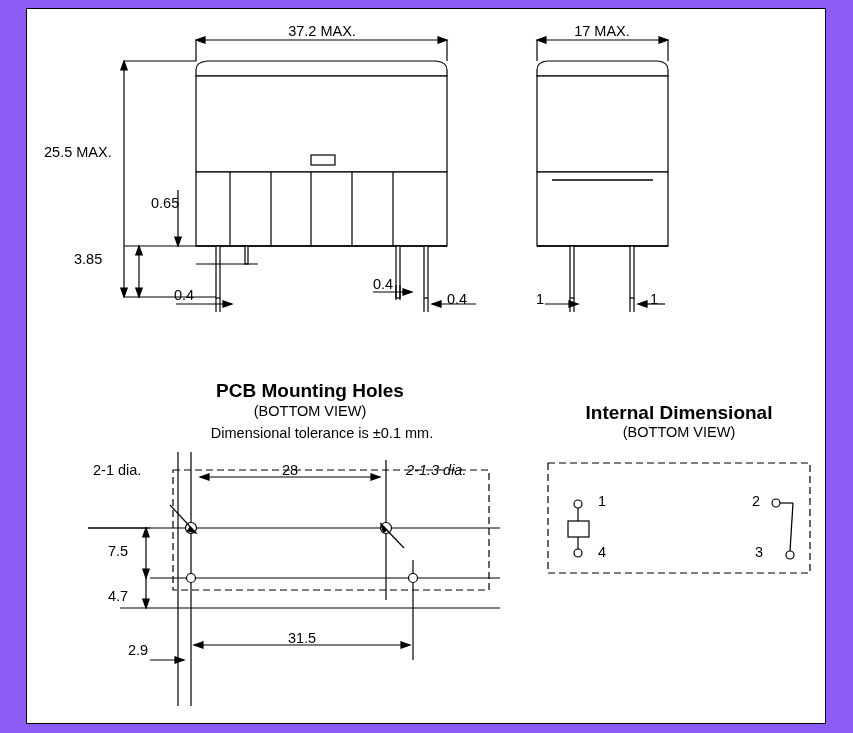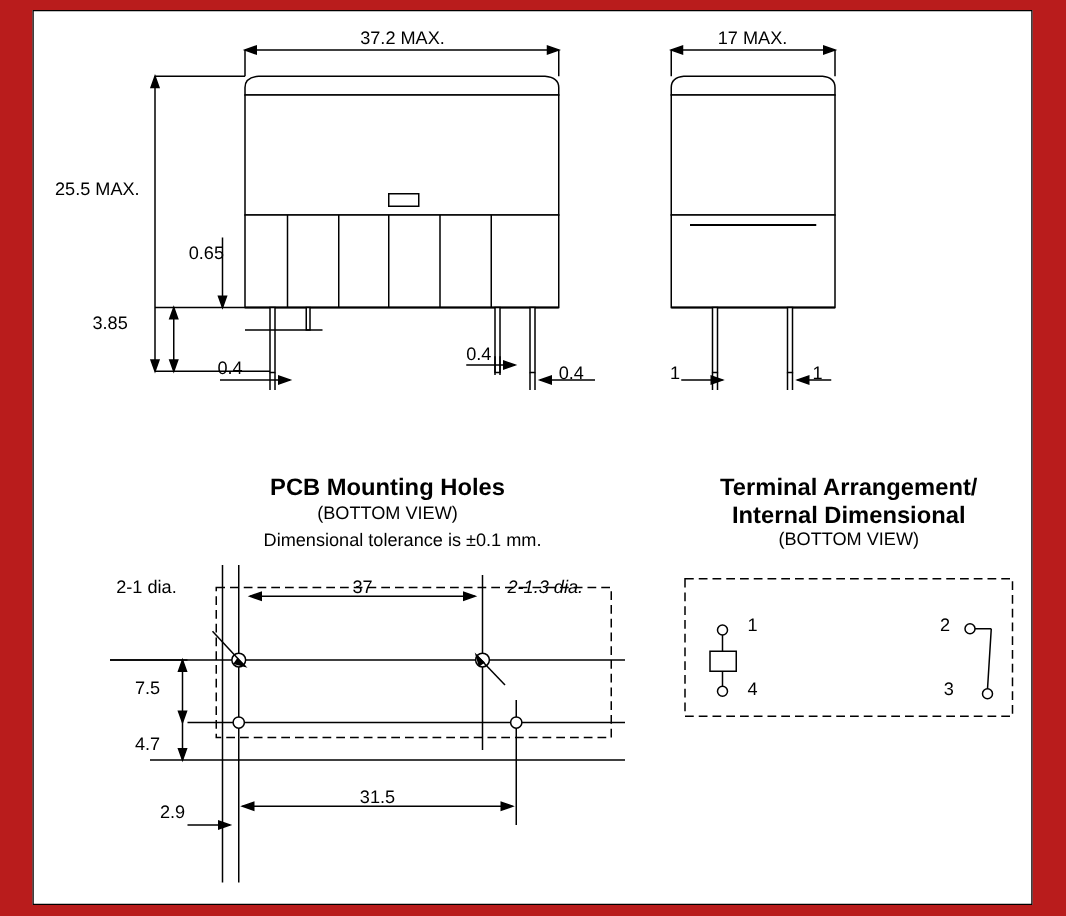--- a/index.html
+++ b/index.html
@@ -7,21 +7,21 @@
     padding: 0;
     background: #ffffff;
   }
   body {
     font-family: "Liberation Sans", sans-serif;
   }
   #page {
     position: relative;
     width: 853px;
     height: 733px;
-    background: #b91c1c;
+    background: #8b5cf6;
     overflow: hidden;
   }
   #frame {
     position: absolute;
     left: 26px;
     top: 8px;
     width: 800px;
     height: 716px;
     border: 1px solid #000000;
     background: #ffffff;
@@ -210,27 +210,26 @@
   <div class="lbl ctr" style="left:602px; top:24px;">17 MAX.</div>
   <div class="lbl" style="left:536px; top:292px;">1</div>
   <div class="lbl" style="left:650px; top:292px;">1</div>
 
   <div class="lbl title ctr" style="left:310px; top:381px;">PCB Mounting Holes</div>
   <div class="lbl ctr" style="left:310px; top:404px;">(BOTTOM VIEW)</div>
   <div class="lbl ctr" style="left:310px; top:426px;padding-left:24px;">Dimensional tolerance is ±0.1 mm.</div>
 
   <div class="lbl" style="left:93px; top:463px;">2-1 dia.</div>
   <div class="lbl" style="left:406px; top:463px;font-style:italic;">2-1.3 dia.</div>
-  <div class="lbl ctr" style="left:290px; top:463px;">37</div>
+  <div class="lbl ctr" style="left:290px; top:463px;">28</div>
   <div class="lbl" style="left:108px; top:544px;">7.5</div>
   <div class="lbl" style="left:108px; top:589px;">4.7</div>
   <div class="lbl ctr" style="left:302px; top:631px;">31.5</div>
   <div class="lbl" style="left:128px; top:643px;">2.9</div>
 
-  <div class="lbl title ctr" style="left:679px; top:381px;">Terminal Arrangement/</div>
   <div class="lbl title ctr" style="left:679px; top:403px;">Internal Dimensional</div>
   <div class="lbl ctr" style="left:679px; top:425px;">(BOTTOM VIEW)</div>
 
   <div class="lbl" style="left:598px; top:494px;">1</div>
   <div class="lbl" style="left:598px; top:545px;">4</div>
   <div class="lbl" style="left:752px; top:494px;">2</div>
   <div class="lbl" style="left:755px; top:545px;">3</div>
 </div>
 
 </body></html>

